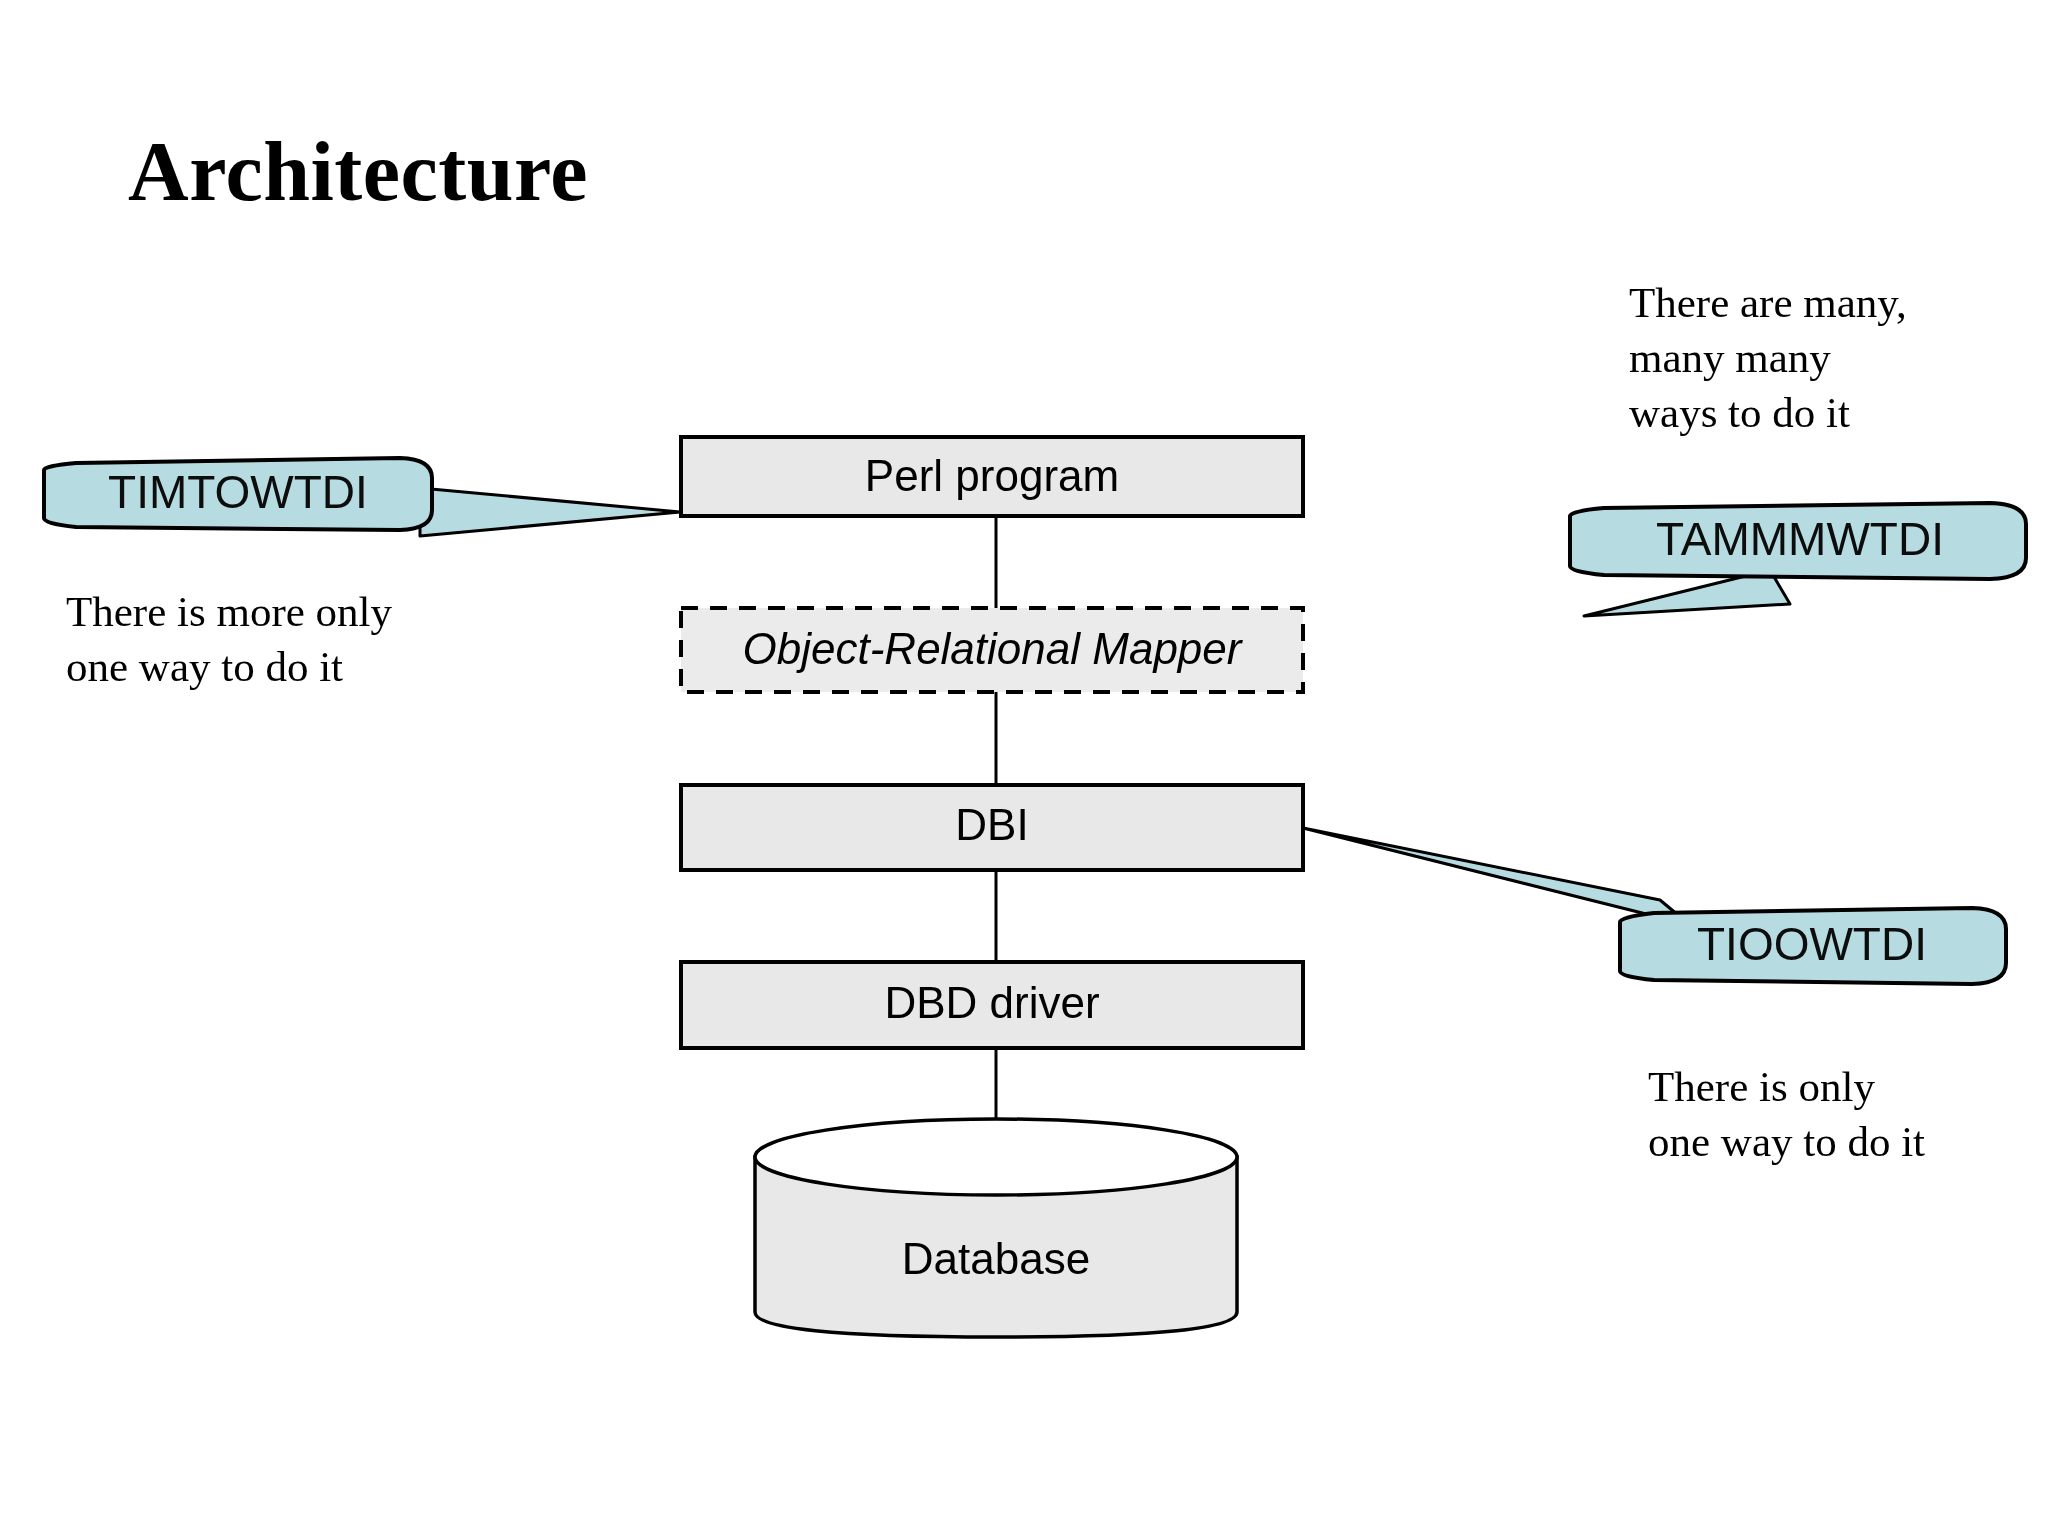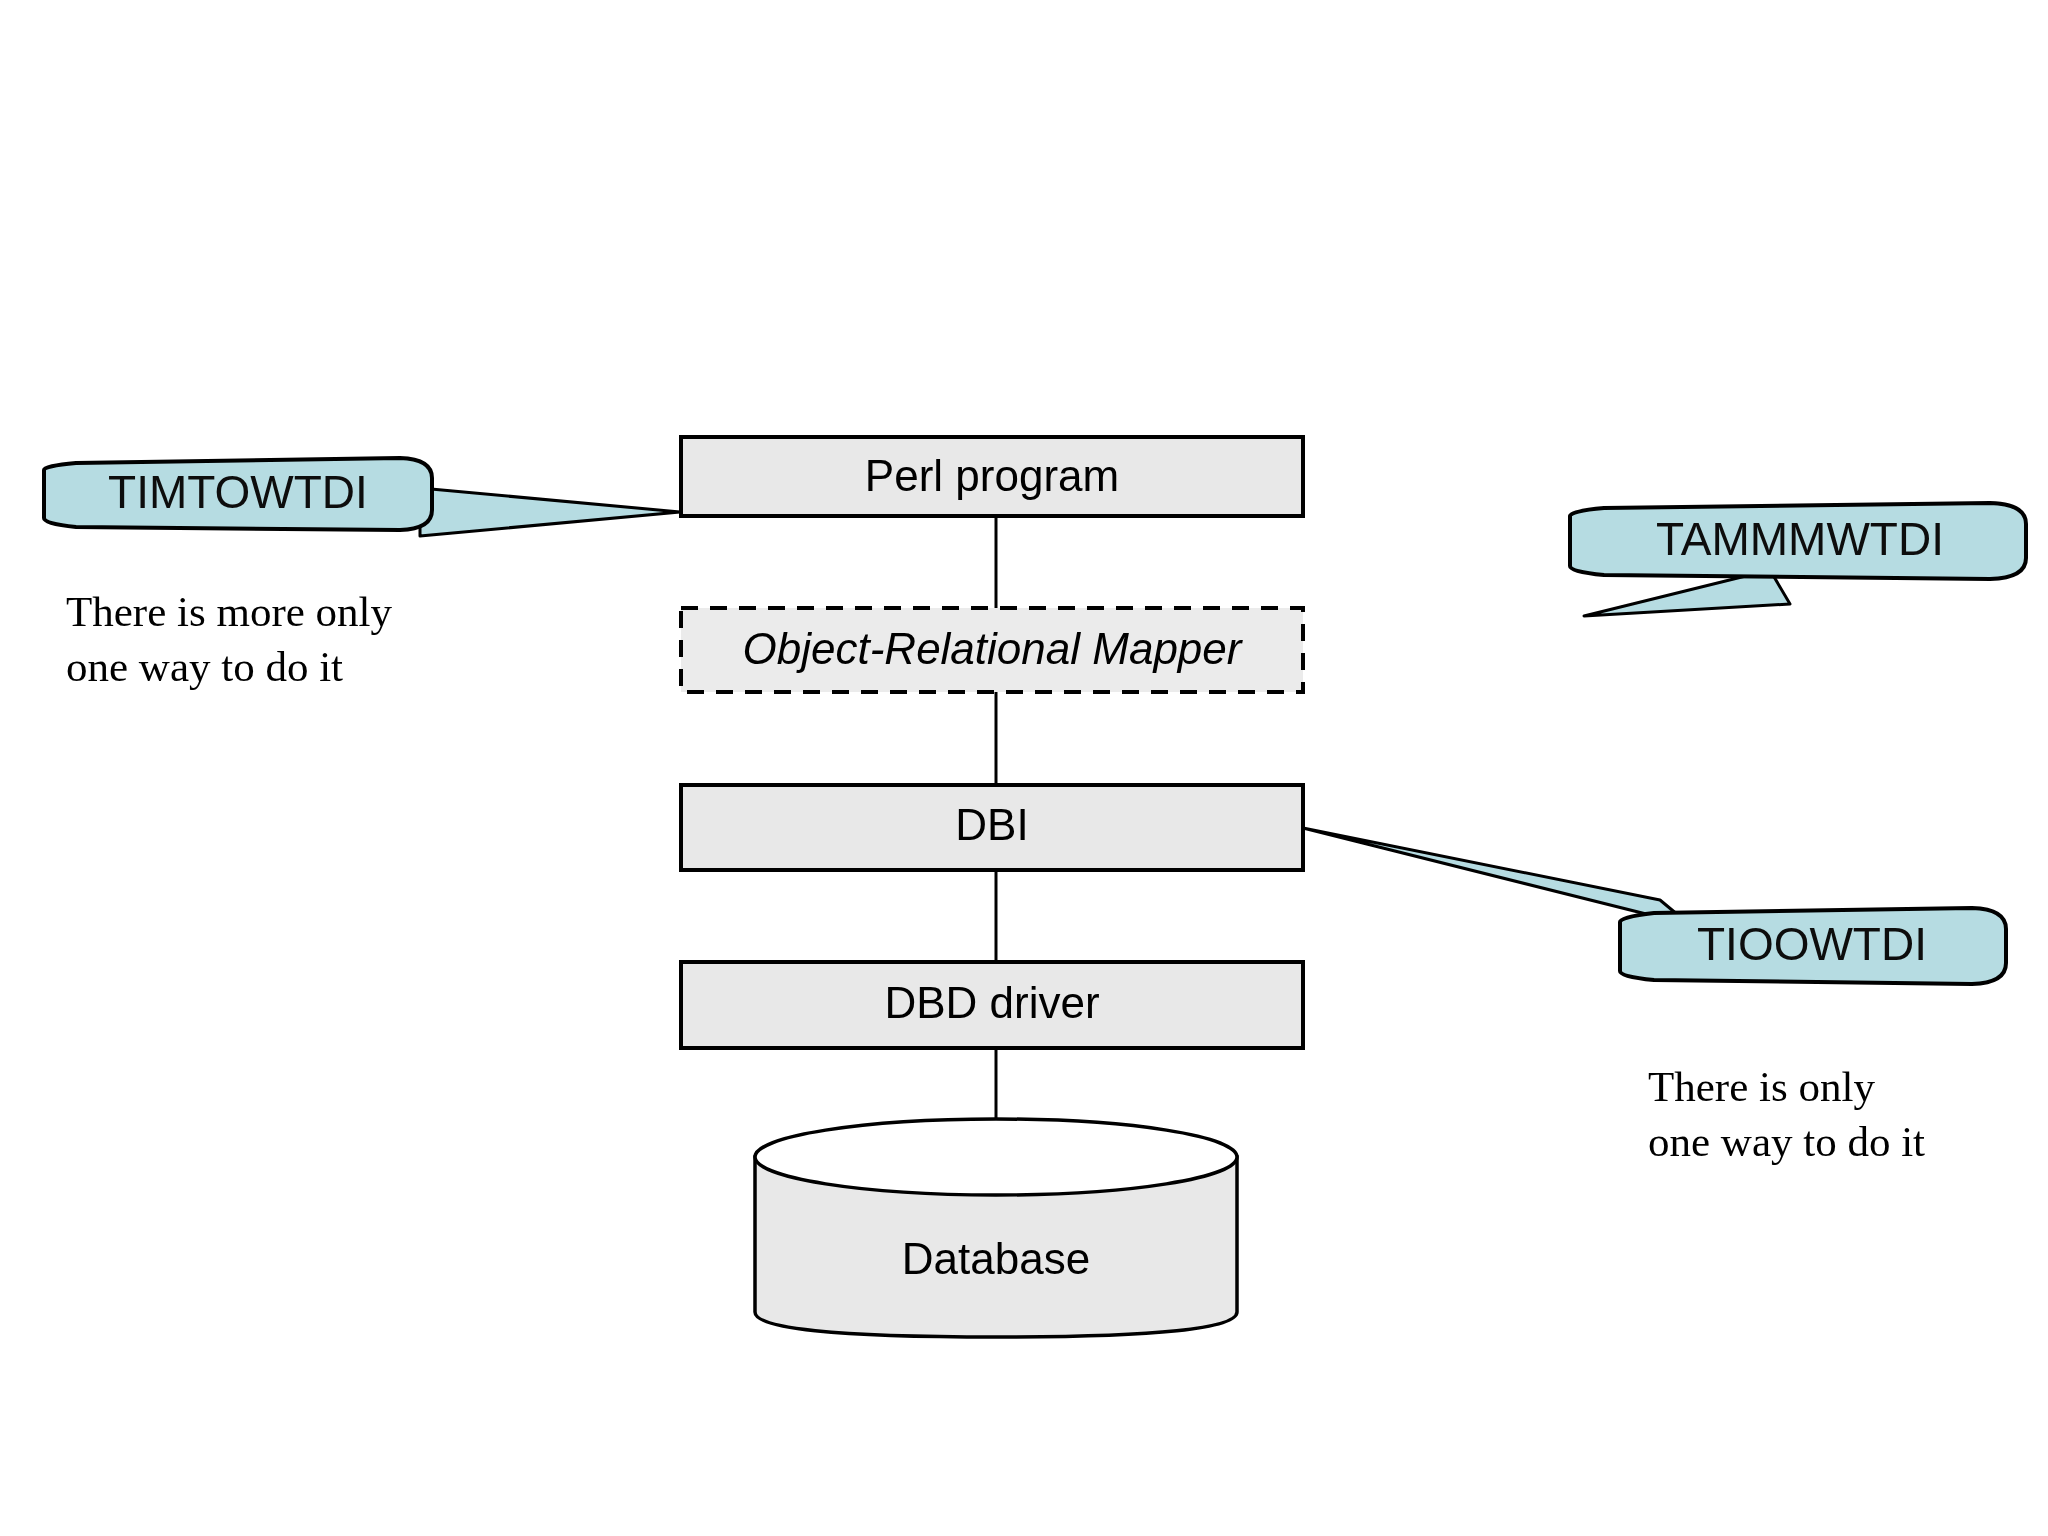--- a/index.html
+++ b/index.html
@@ -71,20 +71,21 @@
     fill: #0d0d0d;
     text-anchor: middle;
     dominant-baseline: middle;
   }
 </style>
 </head>
 <body>
 
 <div id="slide">
 
+  <div id="slide-title">Architecture</div>
 
   <svg id="diagram-svg" width="2048" height="1536" viewBox="0 0 2048 1536">
 
     <g>
       <line x1="996" y1="516" x2="996" y2="608" stroke="#000000" stroke-width="3"></line>
       <line x1="996" y1="692" x2="996" y2="785" stroke="#000000" stroke-width="3"></line>
       <line x1="996" y1="870" x2="996" y2="962" stroke="#000000" stroke-width="3"></line>
       <line x1="996" y1="1048" x2="996" y2="1155" stroke="#000000" stroke-width="3"></line>
     </g>
 
@@ -162,17 +163,20 @@
                Z" fill="#e8e8e8" stroke="#000000" stroke-width="3.5"></path>
       <ellipse cx="996" cy="1157" rx="241" ry="38" fill="#ffffff" stroke="#000000" stroke-width="3.5"></ellipse>
       <text class="node-label" x="996" y="1262">Database</text>
     </g>
 
   </svg>
 
   <div class="serif-note" id="note-left">There is more only
 one way to do it</div>
 
+  <div class="serif-note" id="note-right-top">There are many,
+many many
+ways to do it</div>
 
   <div class="serif-note" id="note-right-bottom">There is only
 one way to do it</div>
 
 </div>
 
 </body></html>

